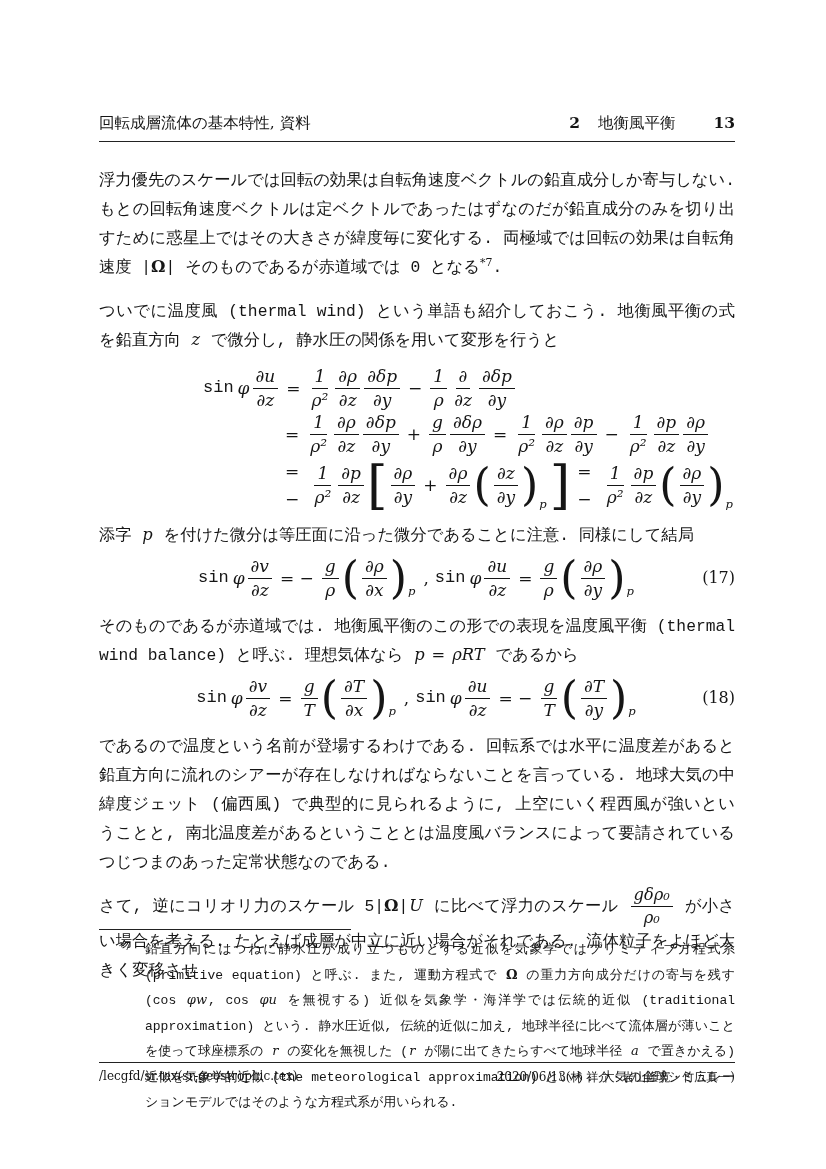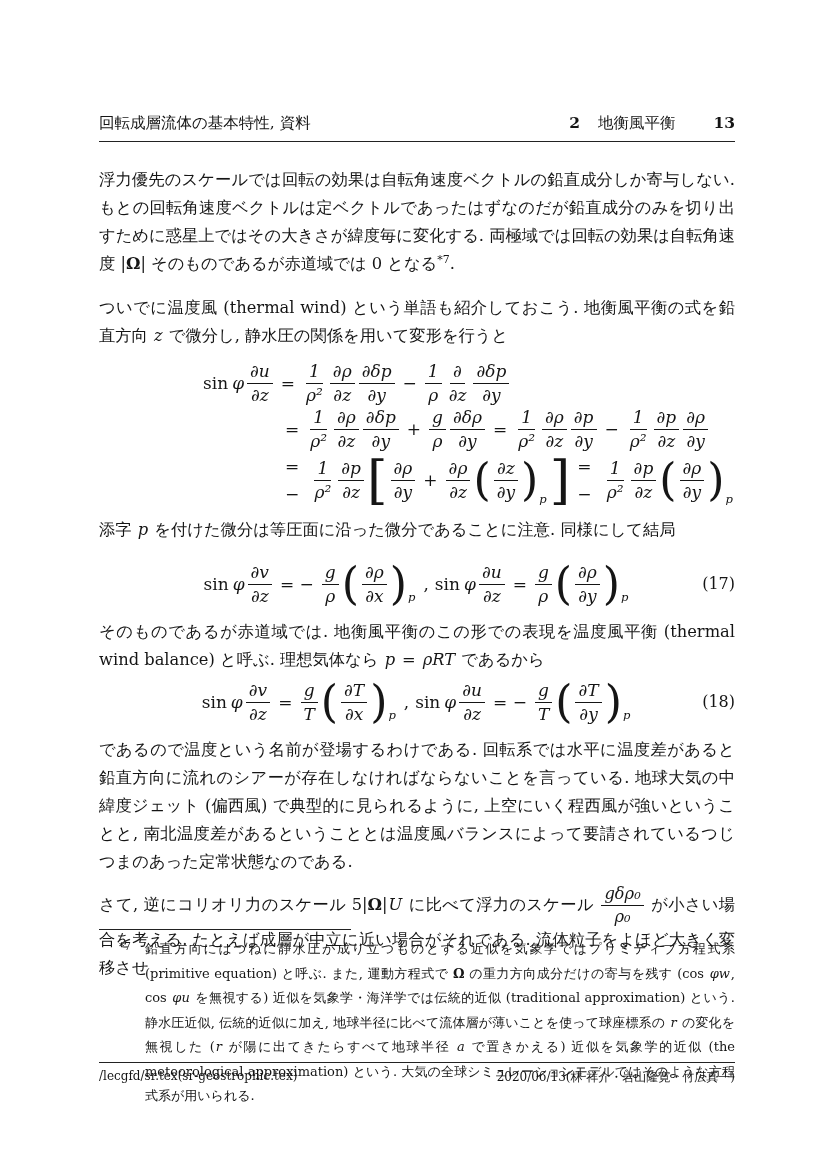--- a/index.html
+++ b/index.html
@@ -12,27 +12,27 @@
   .hdr-right{display:flex;align-items:baseline;}
   .hdr-secno{font-weight:bold;margin-right:18px;}
   .hdr-pageno{font-weight:bold;margin-left:38px;}
   .hdr-rule{position:absolute;left:99px;top:141px;width:636px;border-top:1.4px solid #222;}
 
   
   .doc{position:absolute;left:99px;top:166px;width:636px;font-size:16.3px;
        line-height:28px;text-align:justify;}
   .body-p{margin:0 0 14px 0;}
   .p2{margin-bottom:10px;}
-  .p3{margin-bottom:14px;}
+  .p3{margin-bottom:2px;}
   .p4{margin-bottom:0;}
   .p5{margin-bottom:8px;}
   .p6{margin-bottom:0;}
 
   
-  .m-t{font-style:normal;}
+  .m-t{font-style:normal;font-family:Liberation Mono, monospace;}
   .m-i{font-style:italic;margin:0 1px;}
   .m-b{font-weight:bold;font-style:normal;}
   .m-o{margin:0 6px;}
   .m-sup{font-size:11px;position:relative;top:-6px;}
   .m-frac{display:inline-flex;flex-direction:column;align-items:center;
           vertical-align:middle;margin:0 2px;font-style:italic;text-align:center;}
   .m-num{display:block;border-bottom:1.2px solid #151515;padding:0 3px 1px;line-height:1.2;}
   .m-den{display:block;padding:1px 3px 0;line-height:1.2;}
   .m-d{font-weight:300;line-height:0;align-self:center;vertical-align:middle;margin:0 1px;}
   .m-sub{font-style:italic;font-size:0.68em;align-self:flex-end;

